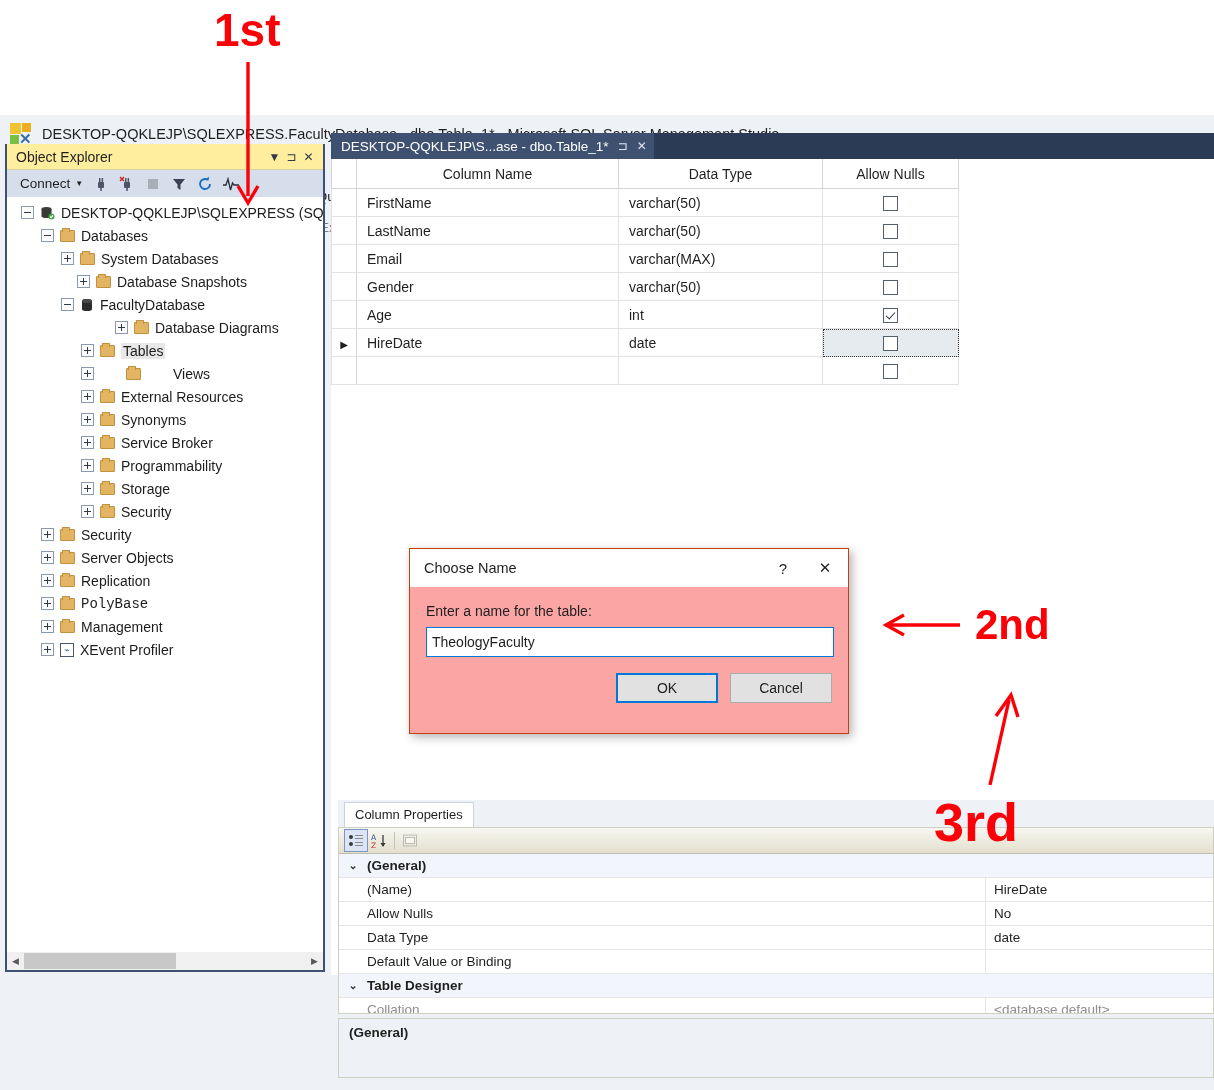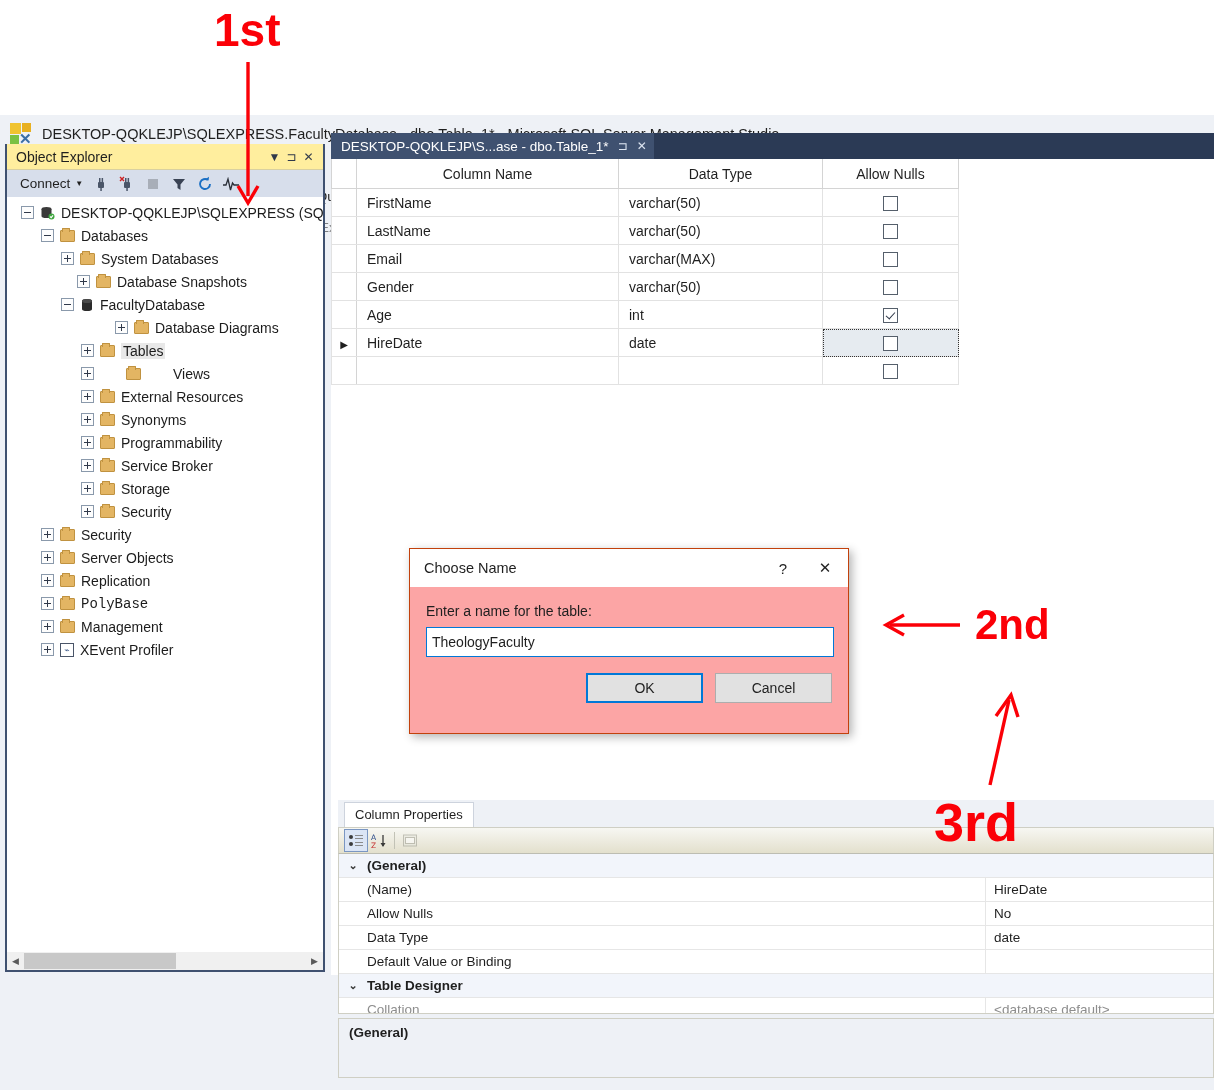--- a/index.html
+++ b/index.html
@@ -393,21 +393,21 @@
     font-size: 14px;
     color: #1f1f1f;
     padding: 0 5px;
     outline: none;
   }
   .dlg-buttons {
     display:flex; justify-content:flex-end; gap: 12px;
     padding: 16px 16px 0 16px;
   }
   .dlg-btn {
-    width: 117px; height: 30px;
+    width: 102px; height: 30px;
     background: #e1e1e1;
     border: 1px solid #adadad;
     font-family:"Liberation Sans", sans-serif;
     font-size: 14px; color:#1f1f1f;
     cursor: default;
     box-sizing:border-box;
   }
   .dlg-btn.default {
     border: 2px solid #0078d7;
   }
@@ -861,26 +861,26 @@
           <span>External Resources</span>
         </div>
         <div class="trow" style="padding-left: 74px;">
           <span class="exp plus"></span>
           <span class="folder"></span>
           <span>Synonyms</span>
         </div>
         <div class="trow" style="padding-left: 74px;">
           <span class="exp plus"></span>
           <span class="folder"></span>
+          <span>Service Broker</span>
+        </div>
+        <div class="trow" style="padding-left: 74px;">
+          <span class="exp plus"></span>
+          <span class="folder"></span>
           <span>Programmability</span>
-        </div>
-        <div class="trow" style="padding-left: 74px;">
-          <span class="exp plus"></span>
-          <span class="folder"></span>
-          <span>Service Broker</span>
         </div>
         <div class="trow" style="padding-left: 74px;">
           <span class="exp plus"></span>
           <span class="folder"></span>
           <span>Storage</span>
         </div>
         <div class="trow" style="padding-left: 74px;">
           <span class="exp plus"></span>
           <span class="folder"></span>
           <span>Security</span>

